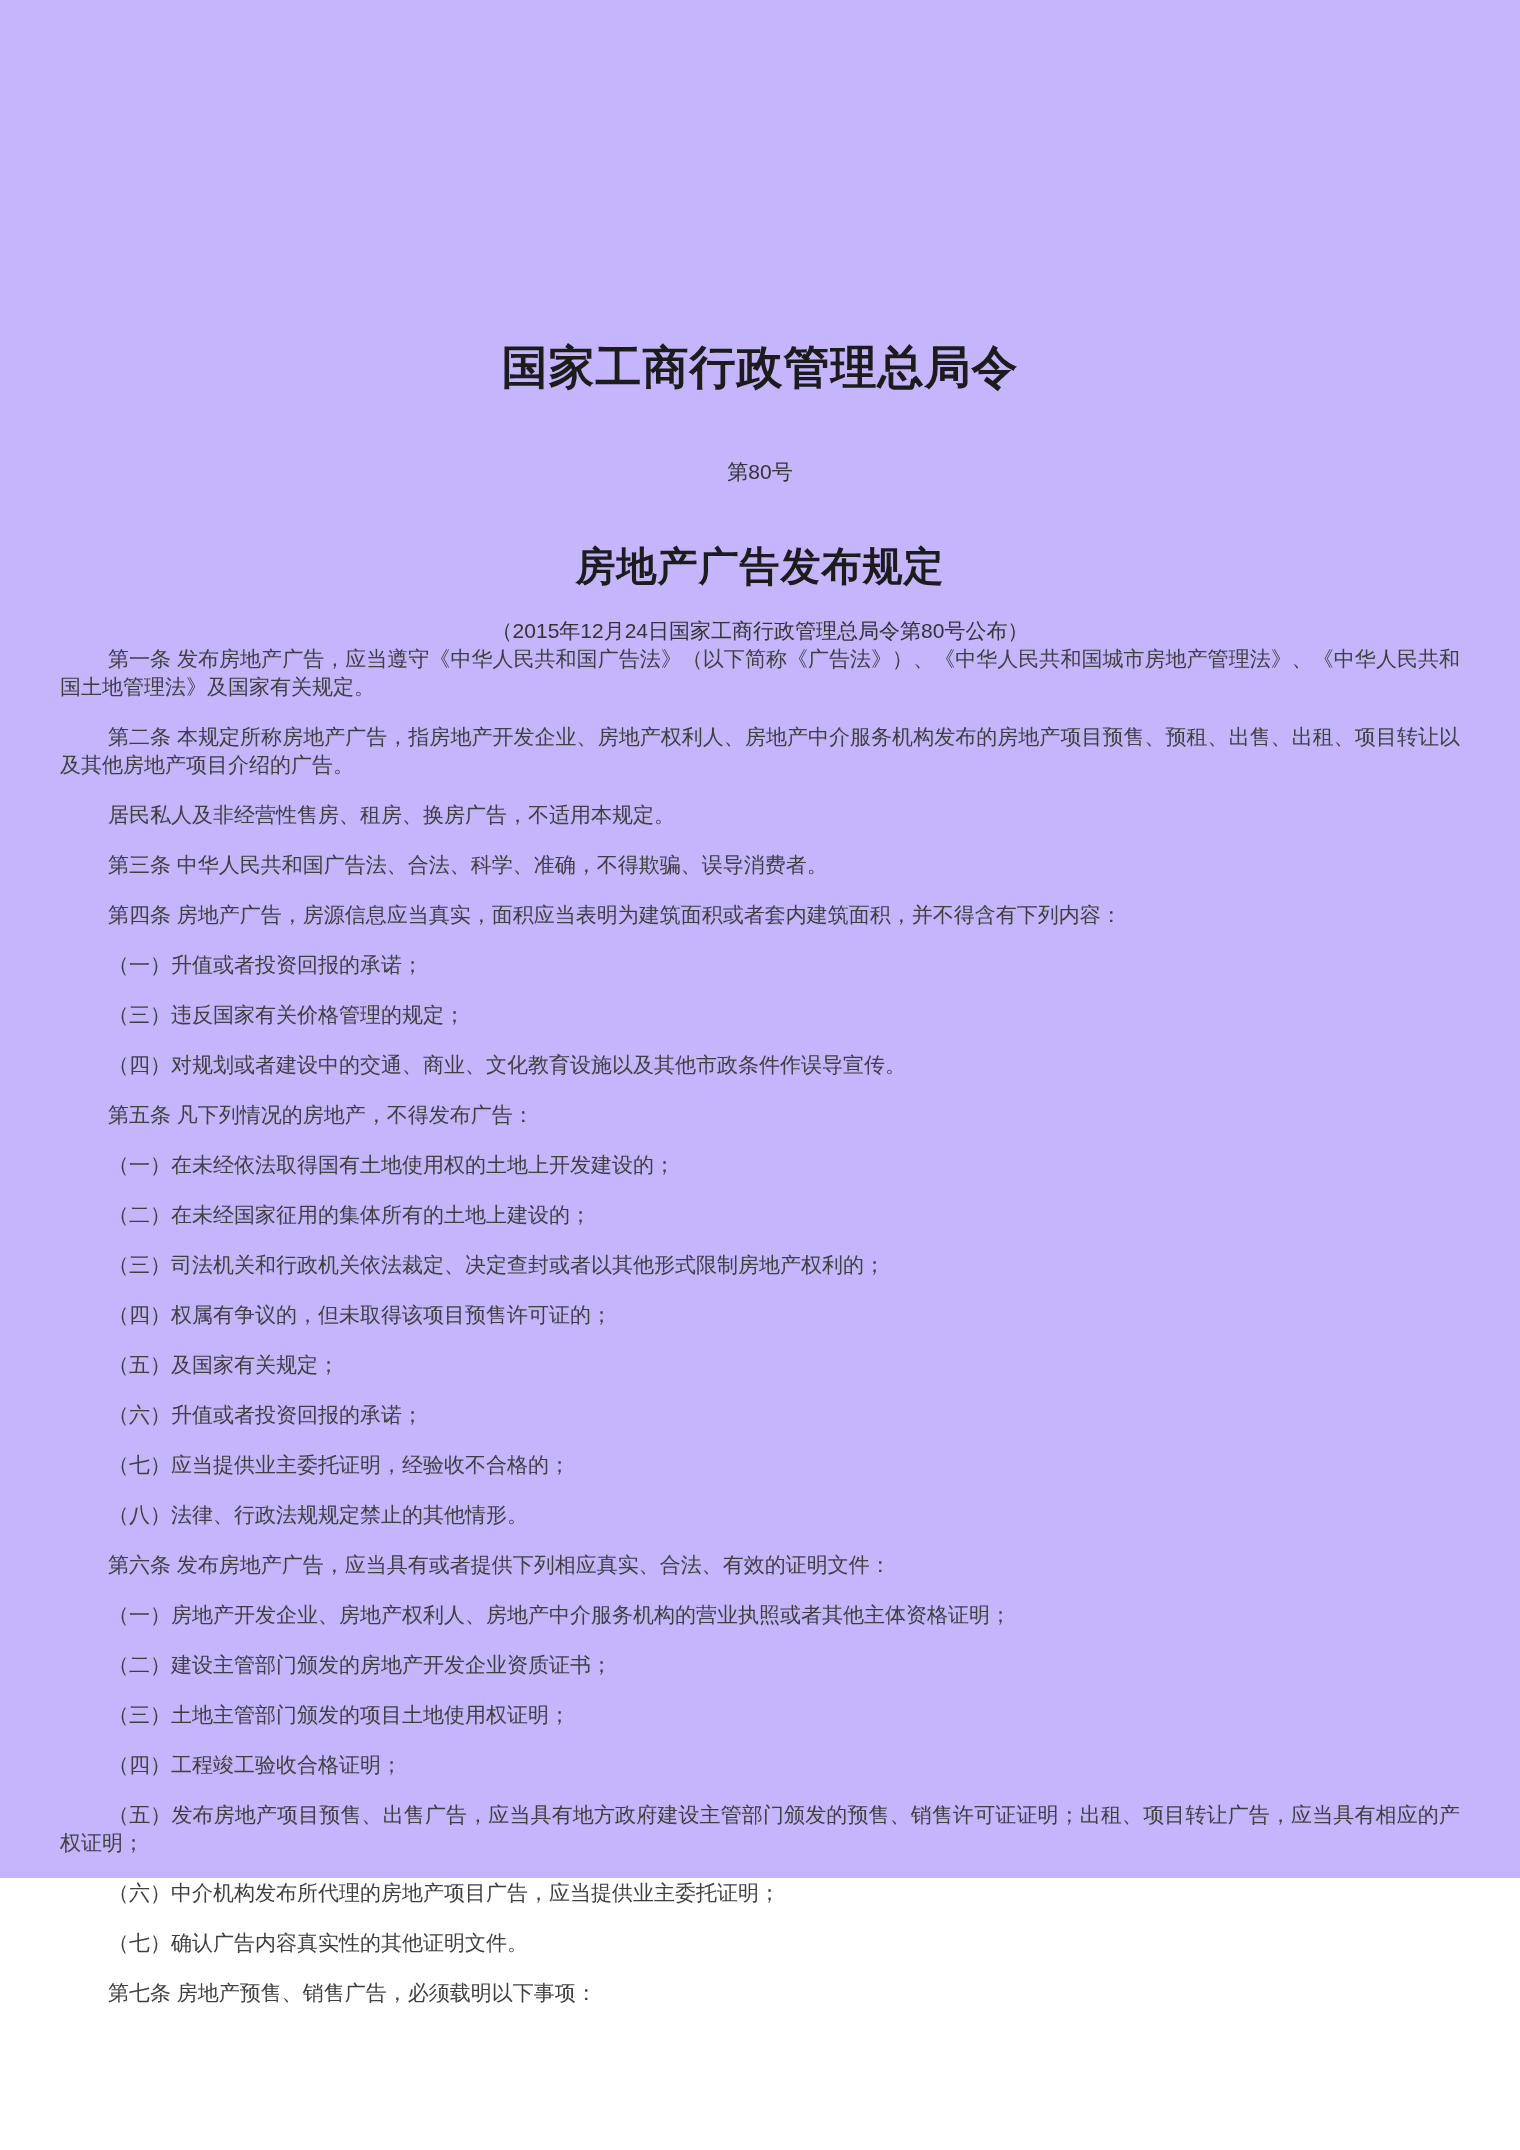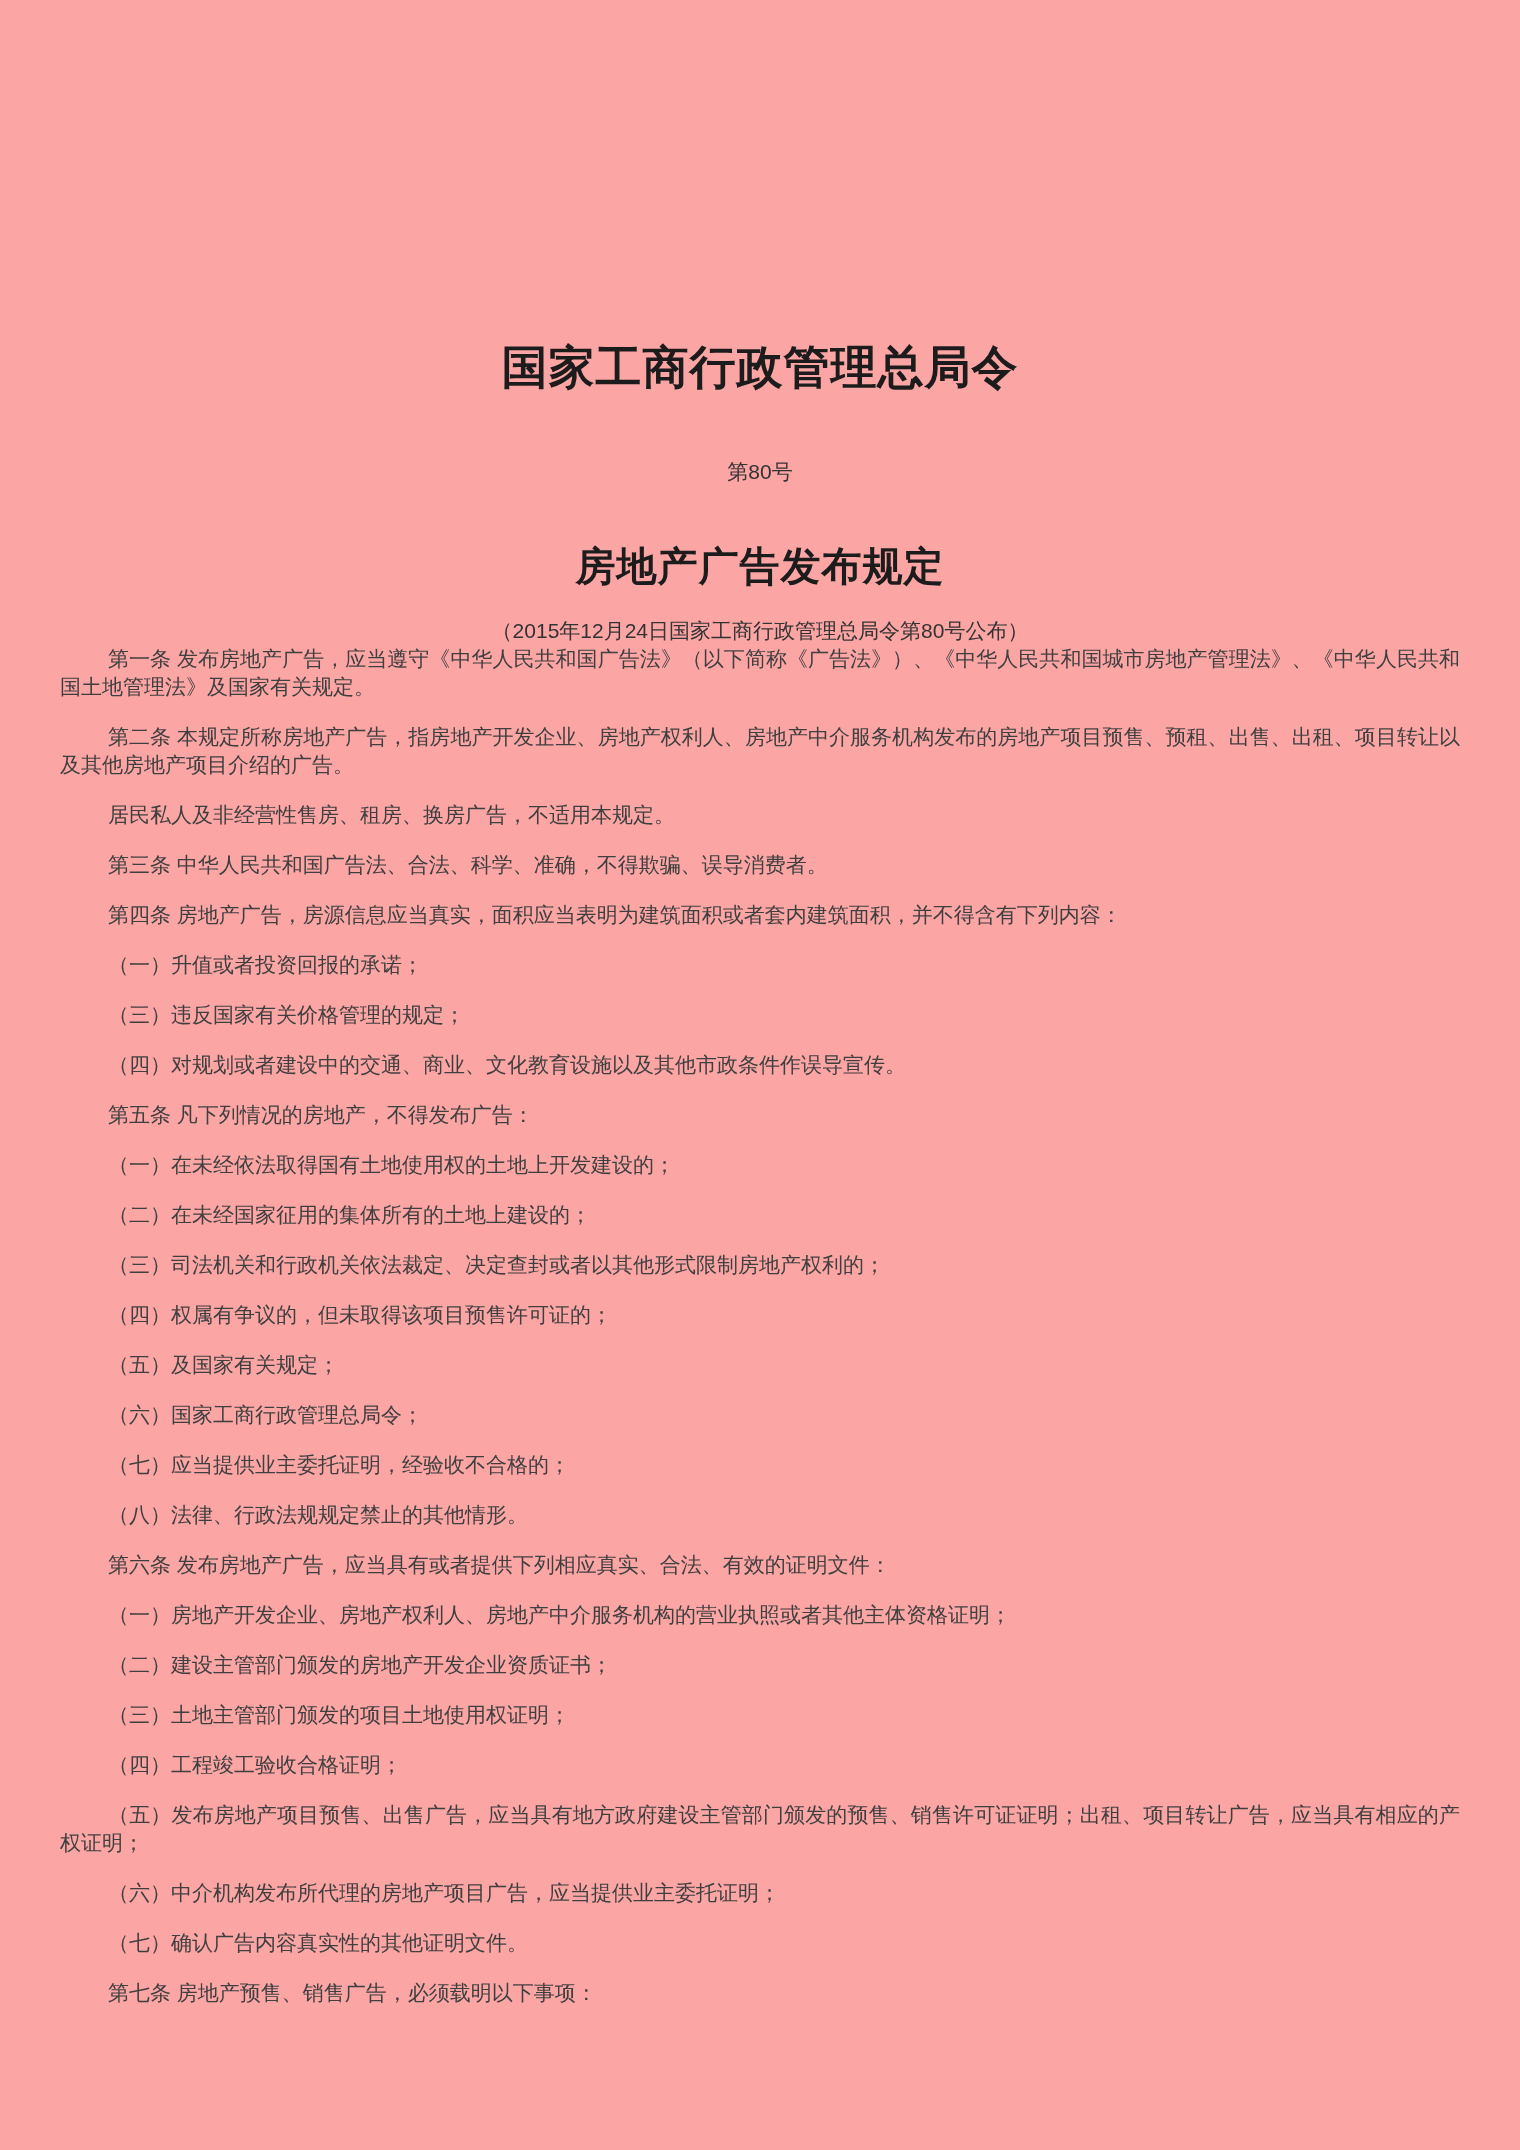--- a/index.html
+++ b/index.html
@@ -10,23 +10,23 @@
   body {
     width: 1520px;
     height: 2150px;
     font-family: "Liberation Sans", "DejaVu Sans", sans-serif;
     color: #3f3f3f;
     overflow: hidden;
   }
   .page {
     box-sizing: border-box;
     width: 1520px;
-    height: 2150px;
+    height: 1878px;
     padding: 340px 60px 0 60px;
-    background: #fca5a5;
+    background: #c4b5fd;
   }
   .doc-title {
     margin: 0;
     text-align: center;
     font-size: 46px;
     line-height: 1.2;
     font-weight: bold;
     color: #1c1c1c;
     letter-spacing: 1px;
   }
@@ -84,21 +84,21 @@
       <p>第四条 房地产广告，房源信息应当真实，面积应当表明为建筑面积或者套内建筑面积，并不得含有下列内容：</p>
       <p>（一）升值或者投资回报的承诺；</p>
       <p>（三）违反国家有关价格管理的规定；</p>
       <p>（四）对规划或者建设中的交通、商业、文化教育设施以及其他市政条件作误导宣传。</p>
       <p>第五条 凡下列情况的房地产，不得发布广告：</p>
       <p>（一）在未经依法取得国有土地使用权的土地上开发建设的；</p>
       <p>（二）在未经国家征用的集体所有的土地上建设的；</p>
       <p>（三）司法机关和行政机关依法裁定、决定查封或者以其他形式限制房地产权利的；</p>
       <p>（四）权属有争议的，但未取得该项目预售许可证的；</p>
       <p>（五）及国家有关规定；</p>
-      <p>（六）国家工商行政管理总局令；</p>
+      <p>（六）升值或者投资回报的承诺；</p>
       <p>（七）应当提供业主委托证明，经验收不合格的；</p>
       <p>（八）法律、行政法规规定禁止的其他情形。</p>
       <p>第六条 发布房地产广告，应当具有或者提供下列相应真实、合法、有效的证明文件：</p>
       <p>（一）房地产开发企业、房地产权利人、房地产中介服务机构的营业执照或者其他主体资格证明；</p>
       <p>（二）建设主管部门颁发的房地产开发企业资质证书；</p>
       <p>（三）土地主管部门颁发的项目土地使用权证明；</p>
       <p>（四）工程竣工验收合格证明；</p>
       <p>（五）发布房地产项目预售、出售广告，应当具有地方政府建设主管部门颁发的预售、销售许可证证明；出租、项目转让广告，应当具有相应的产权证明；</p>
       <p>（六）中介机构发布所代理的房地产项目广告，应当提供业主委托证明；</p>
       <p>（七）确认广告内容真实性的其他证明文件。</p>

